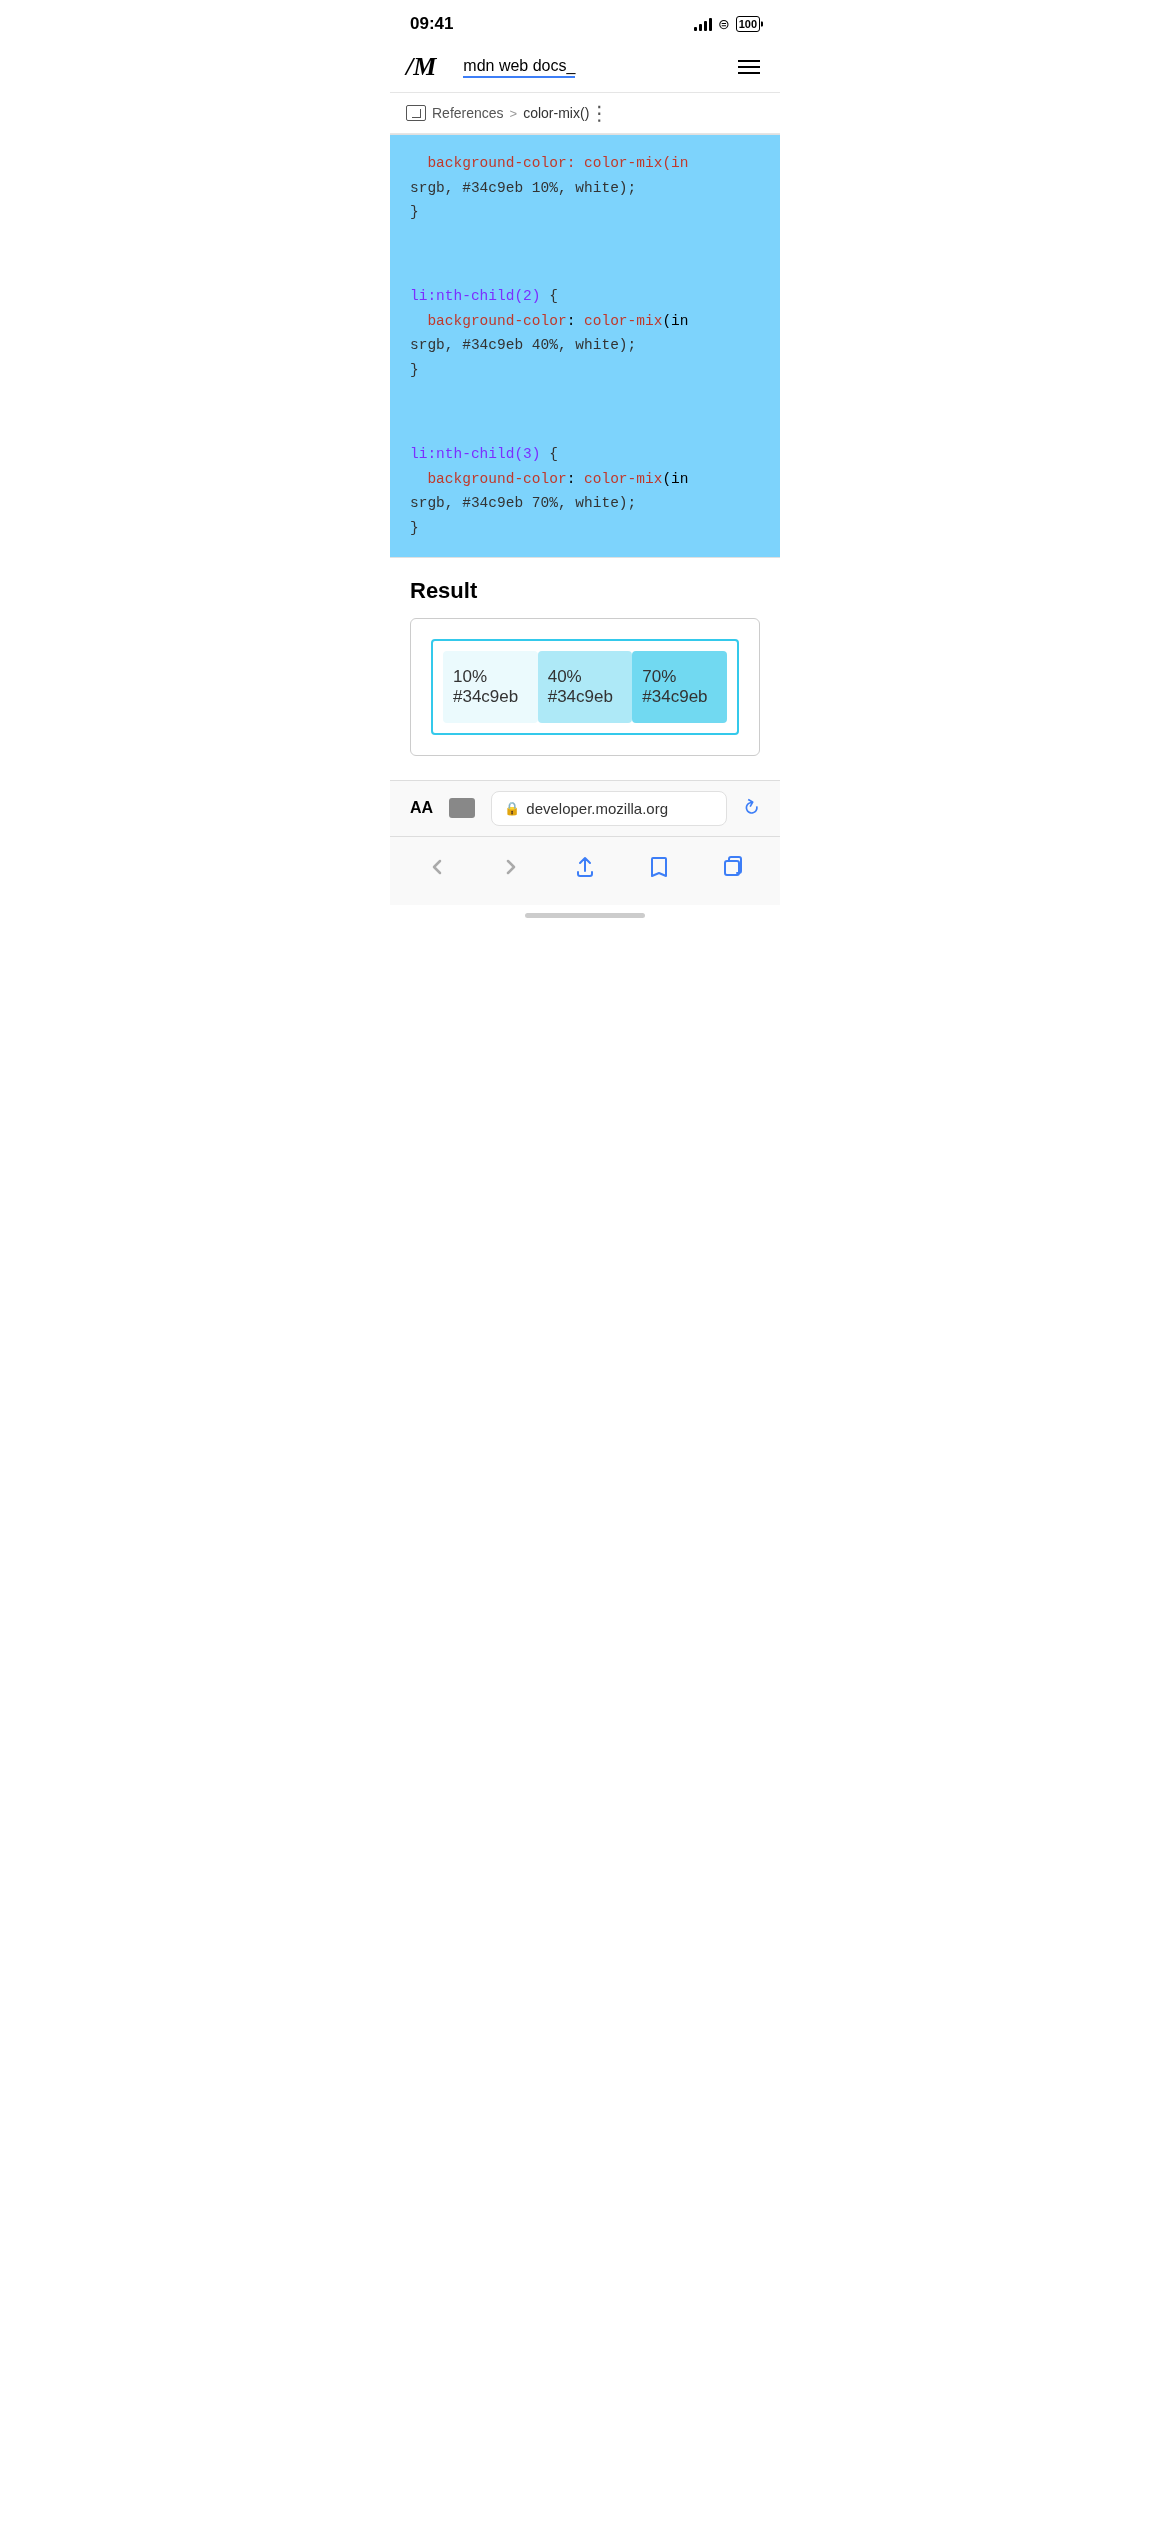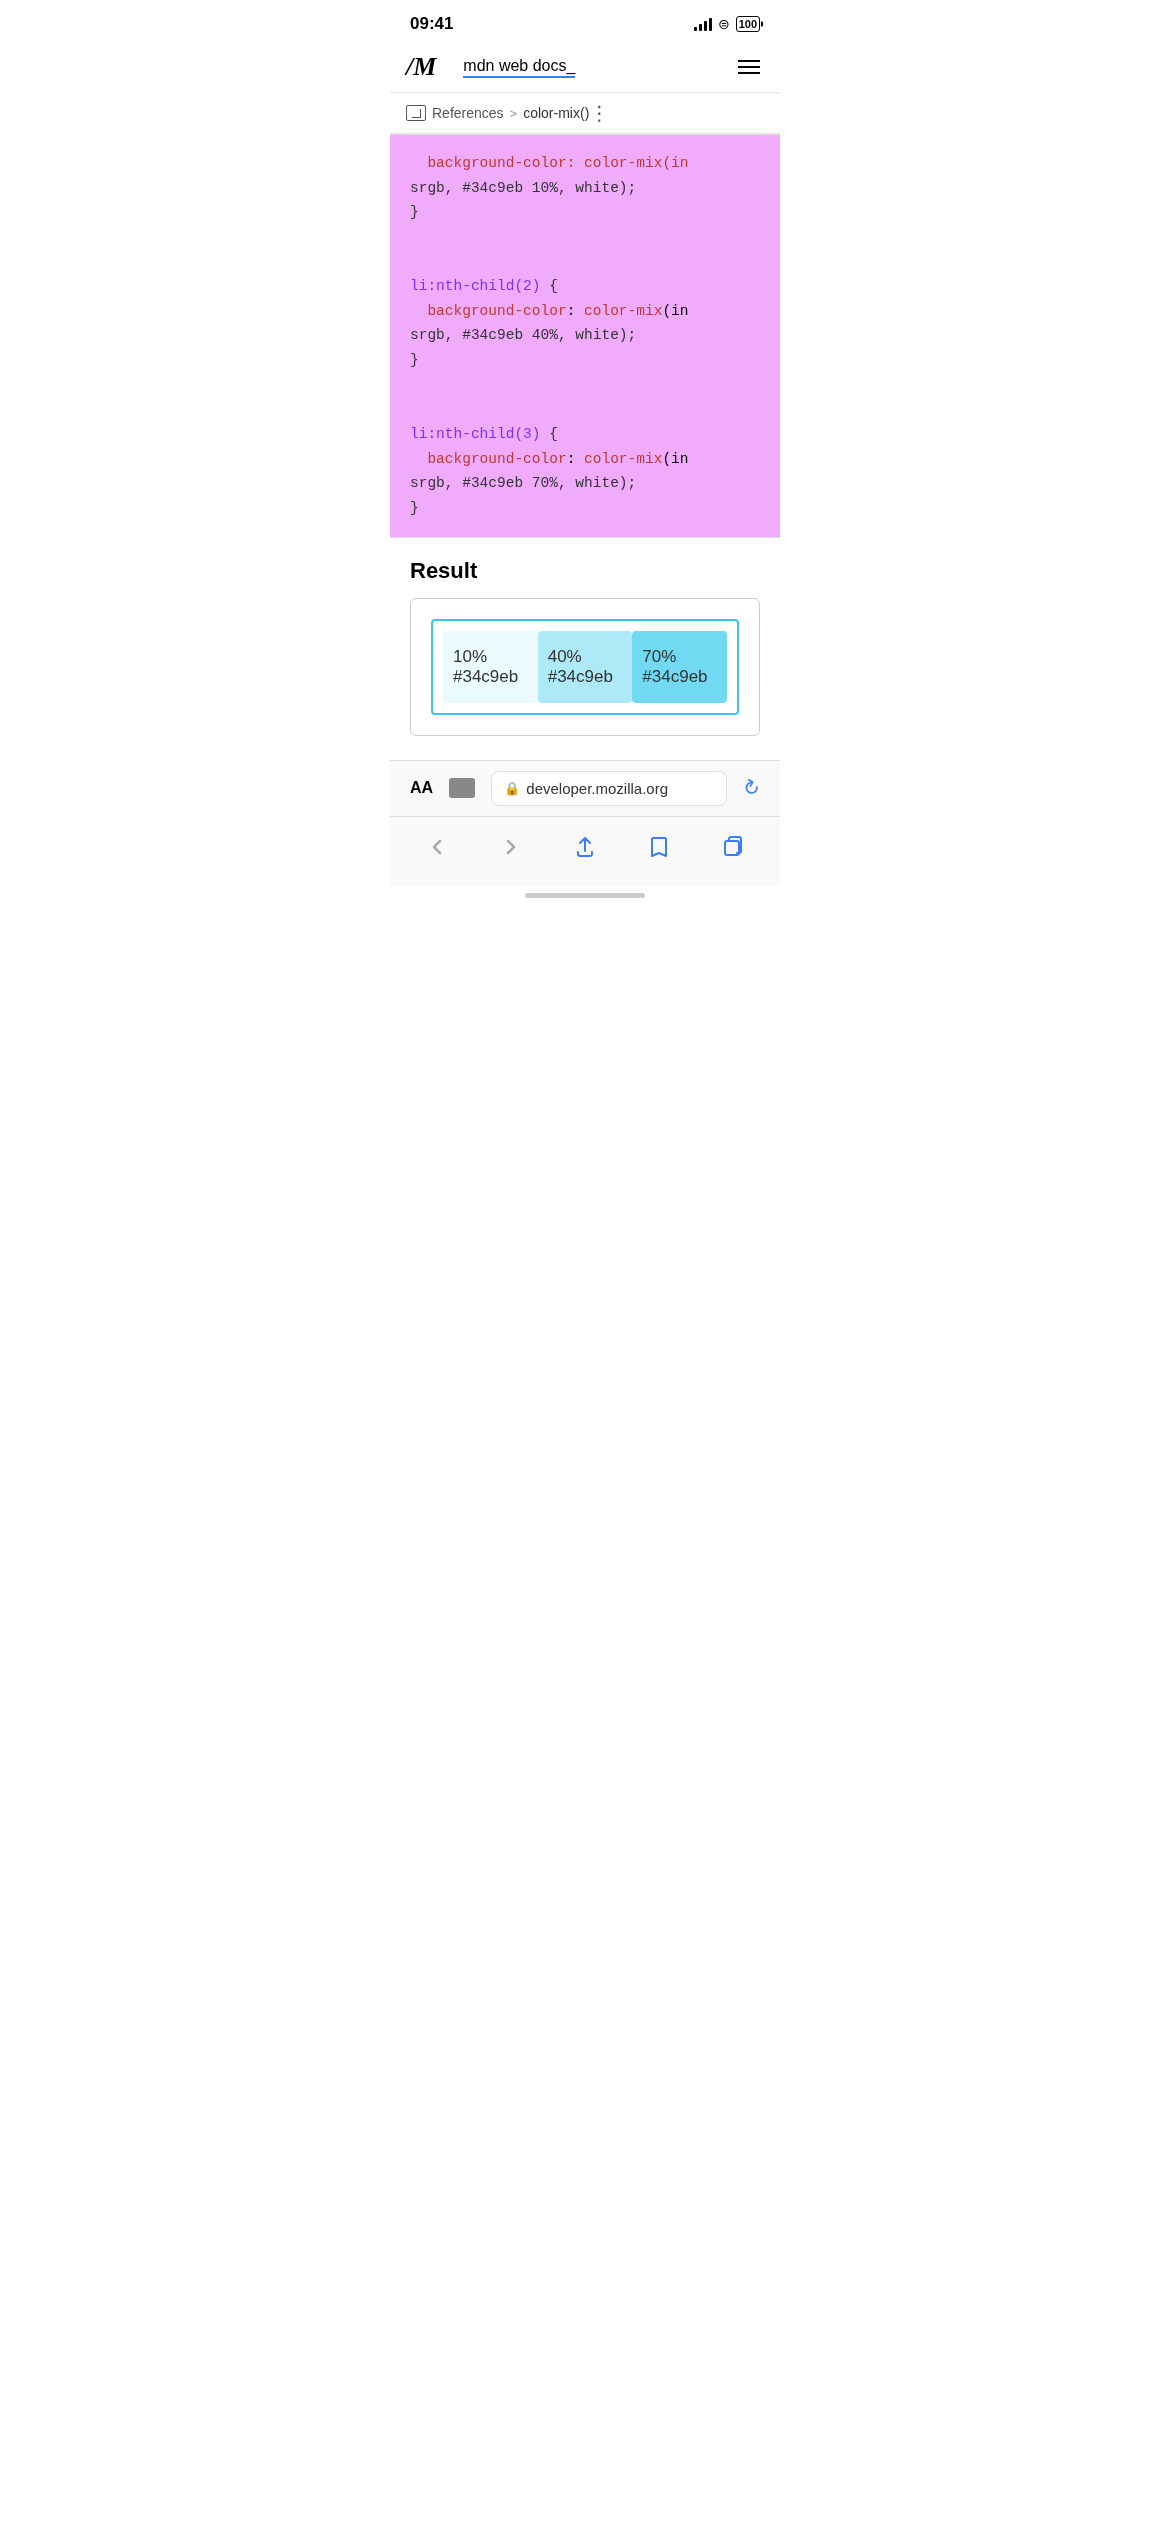--- a/index.html
+++ b/index.html
@@ -140,36 +140,36 @@
     .breadcrumb-dots {
       font-size: 20px;
       color: #555;
       letter-spacing: 1px;
       cursor: pointer;
       line-height: 1;
     }
 
     
     .code-block {
-      background: #f0abfc;
+      background: #7dd3fc;
       padding: 16px 20px;
       font-family: 'Courier New', Courier, monospace;
       font-size: 14.5px;
       line-height: 1.7;
       overflow-x: auto;
       border-top: 1px solid #e0e0e0;
       border-bottom: 1px solid #e0e0e0;
     }
     .code-line {
       display: block;
       white-space: pre-wrap;
     }
     .c-prop { color: #c0392b; }
     .c-func { color: #c0392b; }
-    .c-selector { color: #7b2fff; }
+    .c-selector { color: #7b2fff; margin-top: 10px; }
     .c-brace { color: #333; }
     .c-plain { color: #333; }
 
     
     .content {
       padding: 20px 20px 0 20px;
     }
 
     .section-title {
       font-size: 22px;

